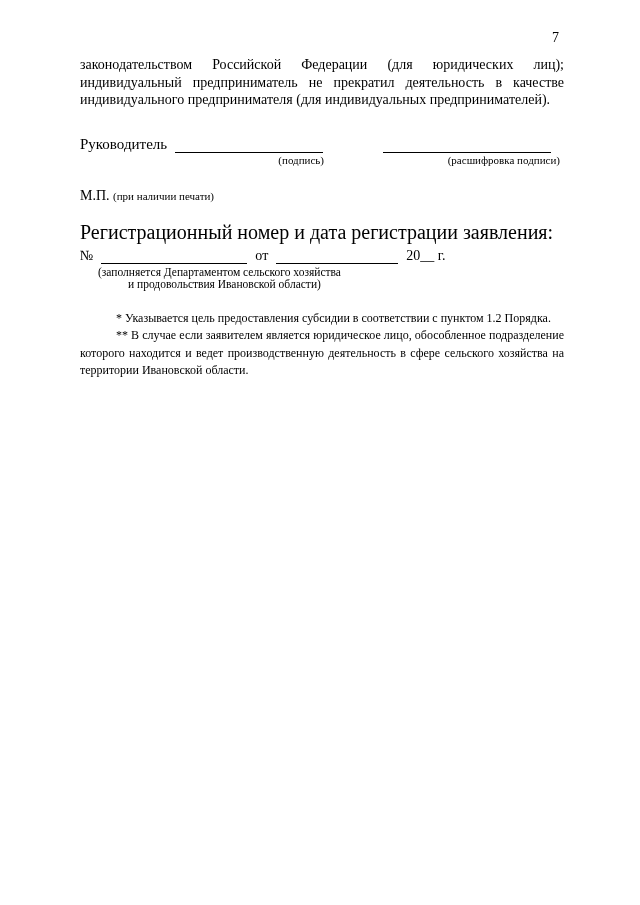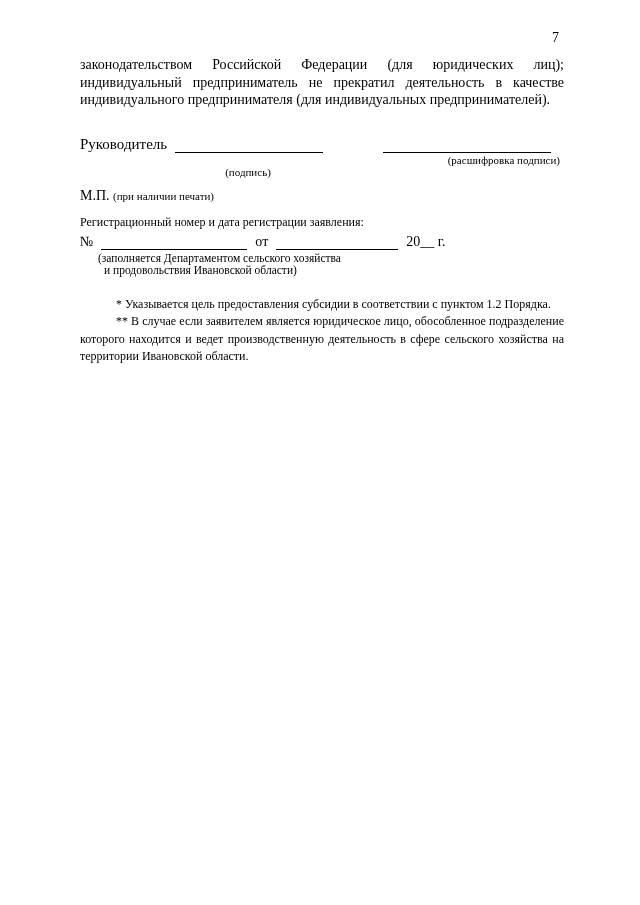--- a/index.html
+++ b/index.html
@@ -55,58 +55,57 @@
   .sig-line-2 { width: 168px; margin-left: 60px; }
   .sig-captions {
     position: relative;
     height: 15px;
     font-size: 11px;
   }
   .cap-podpis {
     position: absolute;
     left: 92px;
     width: 152px;
-    text-align: center;
+    text-align: right;
     top: 1px;
-    margin-top: 12px;
   }
   .cap-rasshifrovka {
     position: absolute;
     left: 300px;
     width: 180px;
     text-align: right;
     top: 1px;
   }
   .seal-row {
     margin-top: 20px;
     font-size: 14px;
   }
   .seal-note { font-size: 11px; }
   
   .reg-heading {
-    margin-top: 11px;
-    font-size: 12px;
+    margin-top: 17px;
+    font-size: 20px;
   }
   .reg-row {
     margin-top: 2px;
     display: flex;
     align-items: flex-end;
     font-size: 14px;
     height: 18px;
   }
   .reg-line-1 { width: 146px; margin-left: 8px; }
   .reg-line-2 { width: 122px; margin-left: 8px; margin-right: 8px; }
   .reg-ot { margin-left: 8px; }
   .reg-note-1 {
     margin-top: 2px;
     margin-left: 18px;
     font-size: 11.5px;
   }
   .reg-note-2 {
-    margin-left: 24px;
+    margin-left: 48px;
     font-size: 11.5px;
   }
   
   .footnote {
     font-size: 12px;
     line-height: 17.5px;
     text-align: justify;
     text-indent: 36px;
   }
   .footnote-first { margin-top: 20px; }

